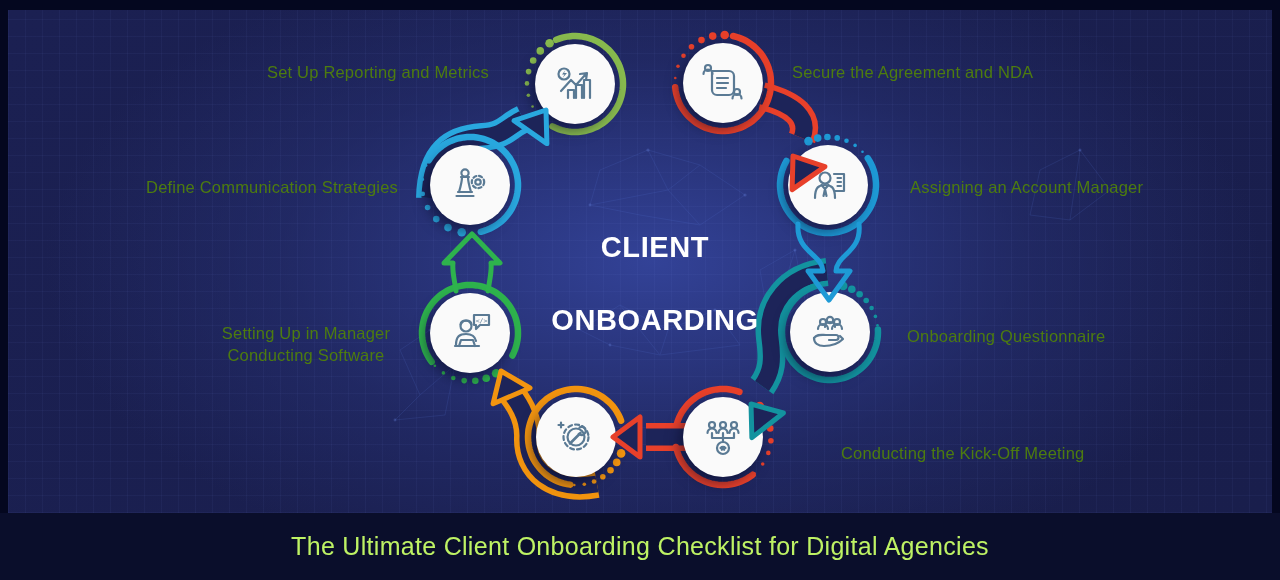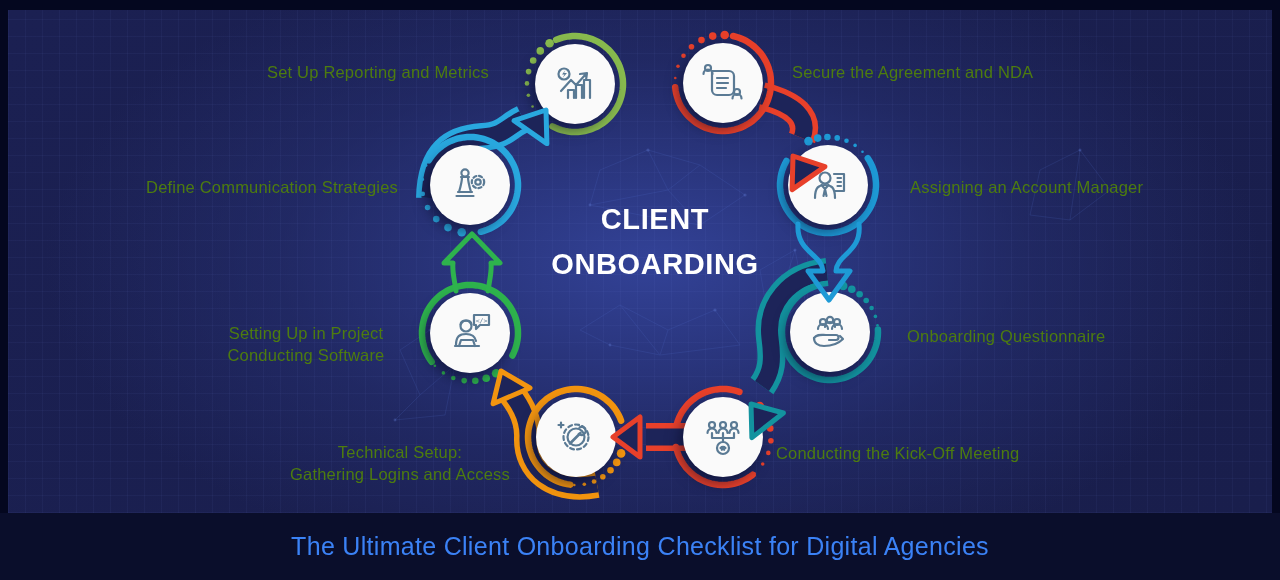--- a/index.html
+++ b/index.html
@@ -7,36 +7,36 @@
          font-family:"Liberation Sans",sans-serif;background:#04071f;}
   .panel{position:absolute;left:8px;right:8px;top:10px;height:503px;
     background:
       repeating-linear-gradient(0deg, rgba(120,140,230,.055) 0 1px, rgba(0,0,0,0) 1px 17px),
       repeating-linear-gradient(90deg, rgba(120,140,230,.055) 0 1px, rgba(0,0,0,0) 1px 17px),
       radial-gradient(ellipse 780px 420px at 51% 50%, rgba(52,68,155,.95) 0%, rgba(38,48,115,.55) 48%, rgba(0,0,0,0) 78%),
       linear-gradient(135deg,#1b2052 0%,#191e4c 100%);
   }
   .caption-band{position:absolute;left:0;right:0;top:513px;height:67px;background:#0a0e2b;
     display:flex;align-items:center;justify-content:center;}
-  .caption{color:#3b82f6;font-size:25px;font-weight:500;letter-spacing:.3px;}
+  .caption{color:#bef264;font-size:25px;font-weight:500;letter-spacing:.3px;}
   svg.diagram{position:absolute;left:0;top:0;width:1280px;height:580px;}
   .node-circle{filter:drop-shadow(-4px 6px 7px rgba(4,8,32,.55));}
   .label{position:absolute;color:#4d7c0f;font-size:16.5px;line-height:22px;letter-spacing:.2px;white-space:nowrap;}
   .label span{display:block;}
   .l-0{left:784px;top:61px;margin-left:8px;}
   .l-1{left:910px;top:176px;}
   .l-2{left:907px;top:325px;}
-  .l-3{left:776px;top:442px;}
+  .l-3{left:841px;top:442px;}
   .l-4{left:240px;width:320px;top:441px;text-align:center;}
   .l-5{left:186px;width:240px;top:322px;text-align:center;}
   .l-6{right:882px;top:176px;}
   .l-7{right:791px;top:61px;text-align:right;}
   .title{position:absolute;left:495px;top:197px;width:320px;text-align:center;
     color:#ffffff;font-size:29px;font-weight:bold;line-height:45px;letter-spacing:.6px;}
-  .title span{display:block;}
+  .title span{display:block;margin-top:28px;}
 </style>
 </head>
 <body>
 
 <div class="stage">
   <div class="panel"></div>
 
   <svg class="diagram" id="diagram-svg" viewBox="0 0 1280 580">
       <g stroke="#5a7ce0" stroke-width="1" fill="none" opacity="0.14">
  <path d="M 600 170 L 648 150 L 700 165 L 745 195 L 700 225 L 640 215 L 590 205 Z M 648 150 L 668 190 L 700 225 M 668 190 L 590 205 M 700 165 L 668 190"></path>
@@ -247,26 +247,22 @@
     </div>
   <div class="label l-2">
       <span>Onboarding Questionnaire</span>
     </div>
   <div class="label l-1">
       <span>Assigning an Account Manager</span>
     </div>
   <div class="label l-3">
       <span>Conducting the Kick-Off Meeting</span>
     </div>
-  <div class="label l-4">
-    <span>Technical Setup:</span>
-    <span>Gathering Logins and Access</span>
-  </div>
   <div class="label l-5">
-    <span>Setting Up in Project</span>
+    <span>Setting Up in Manager</span>
     <span>Conducting Software</span>
   </div>
   <div class="label l-6">
       <span>Define Communication Strategies</span>
     </div>
   <div class="label l-7">
       <span>Set Up Reporting and Metrics</span>
     </div>
 
   <div class="caption-band">

